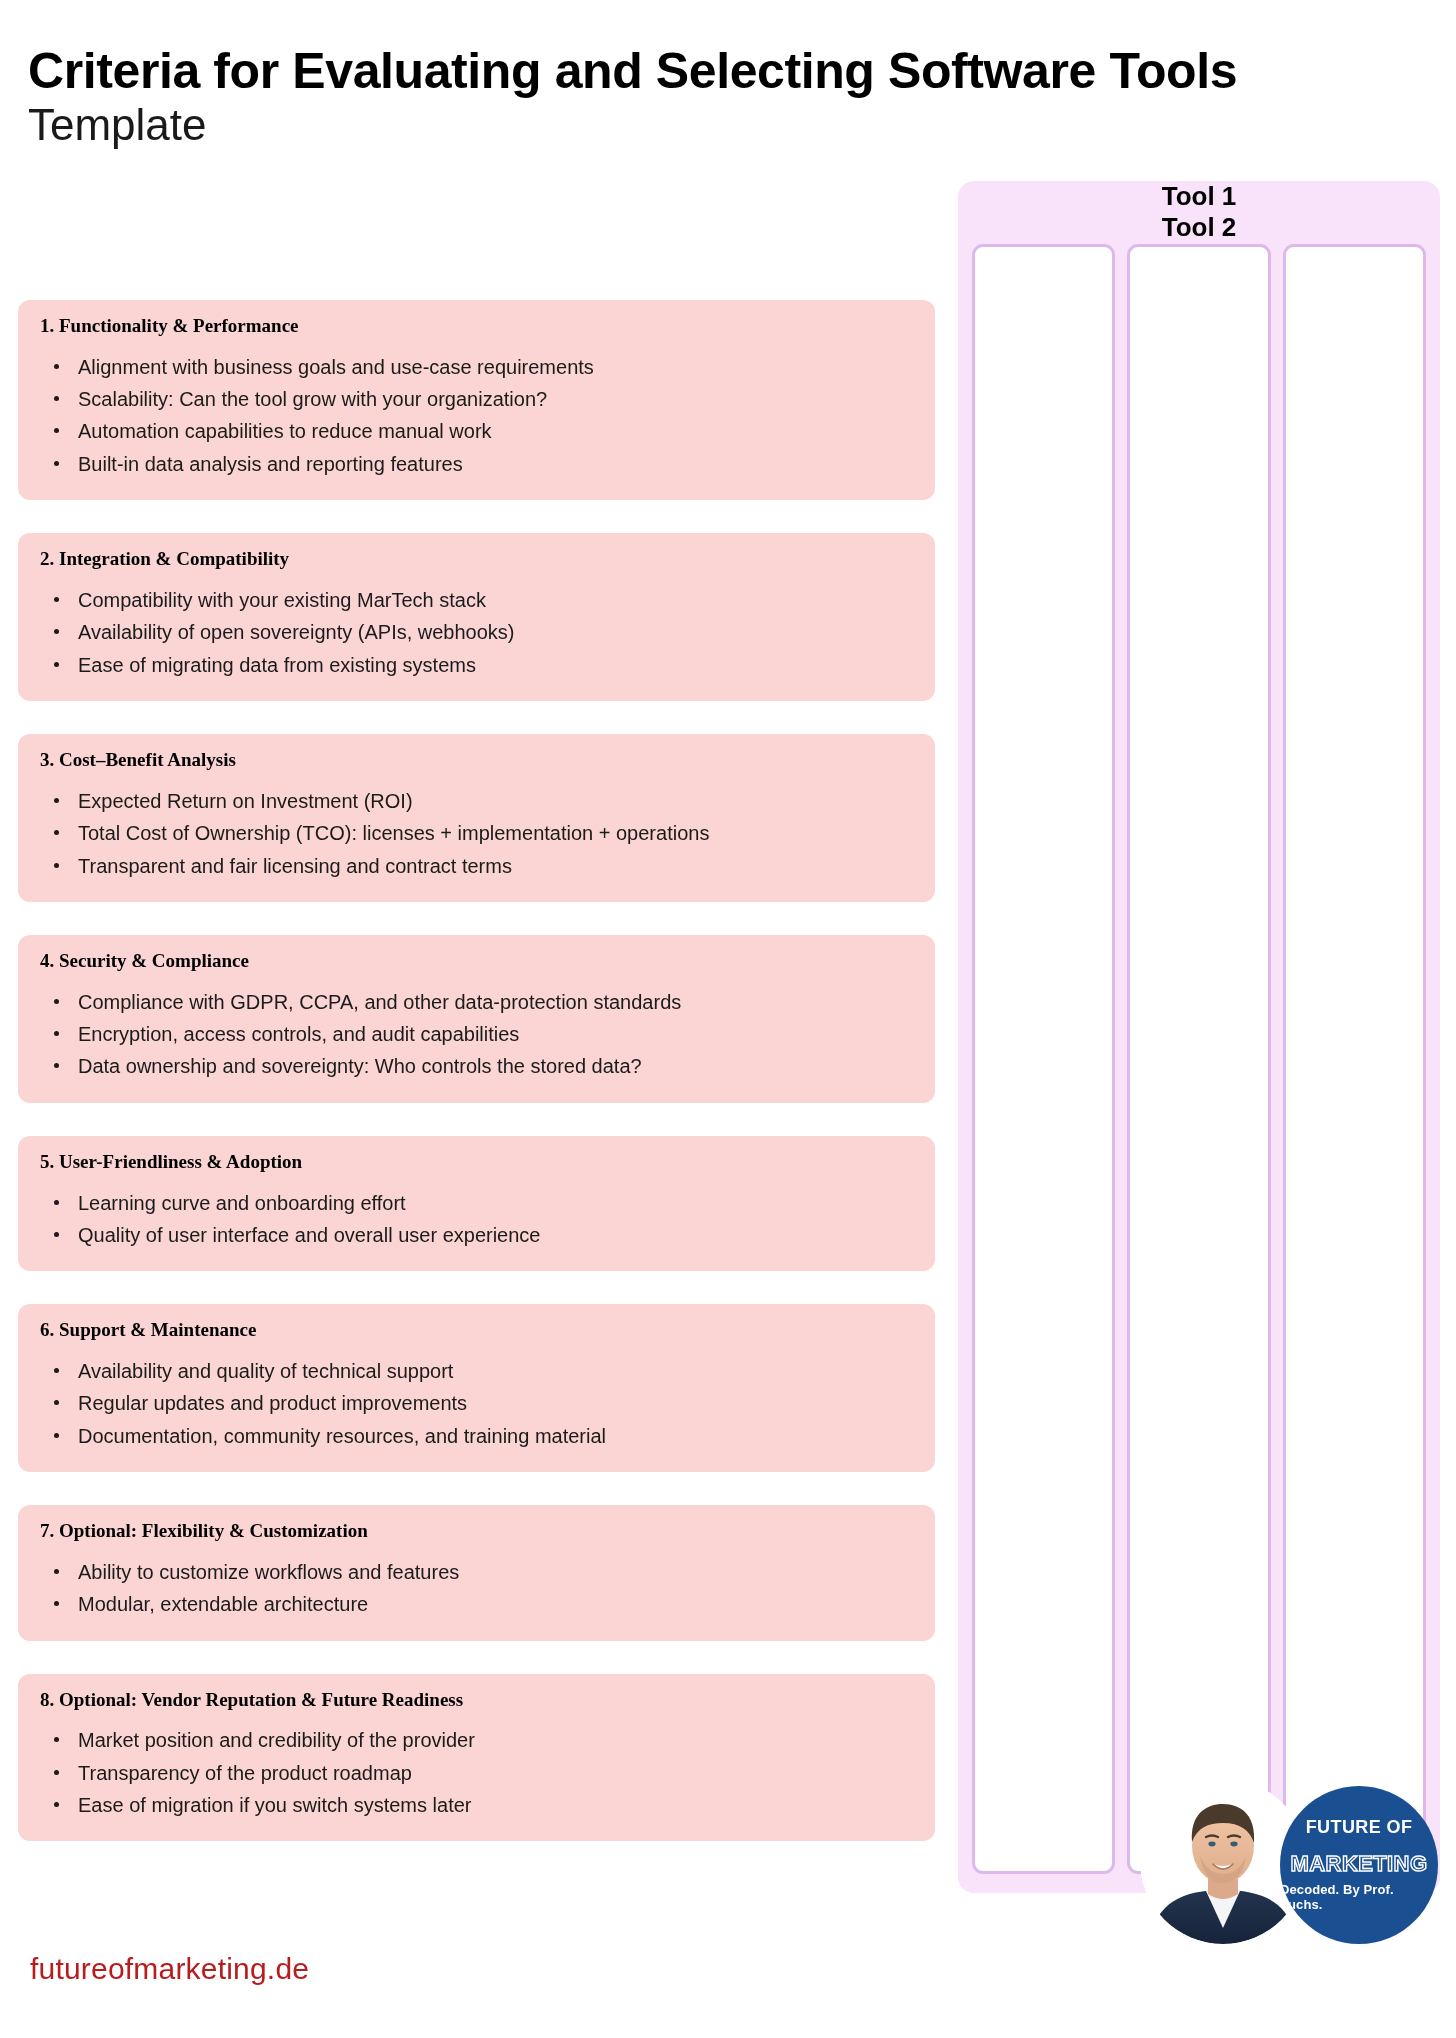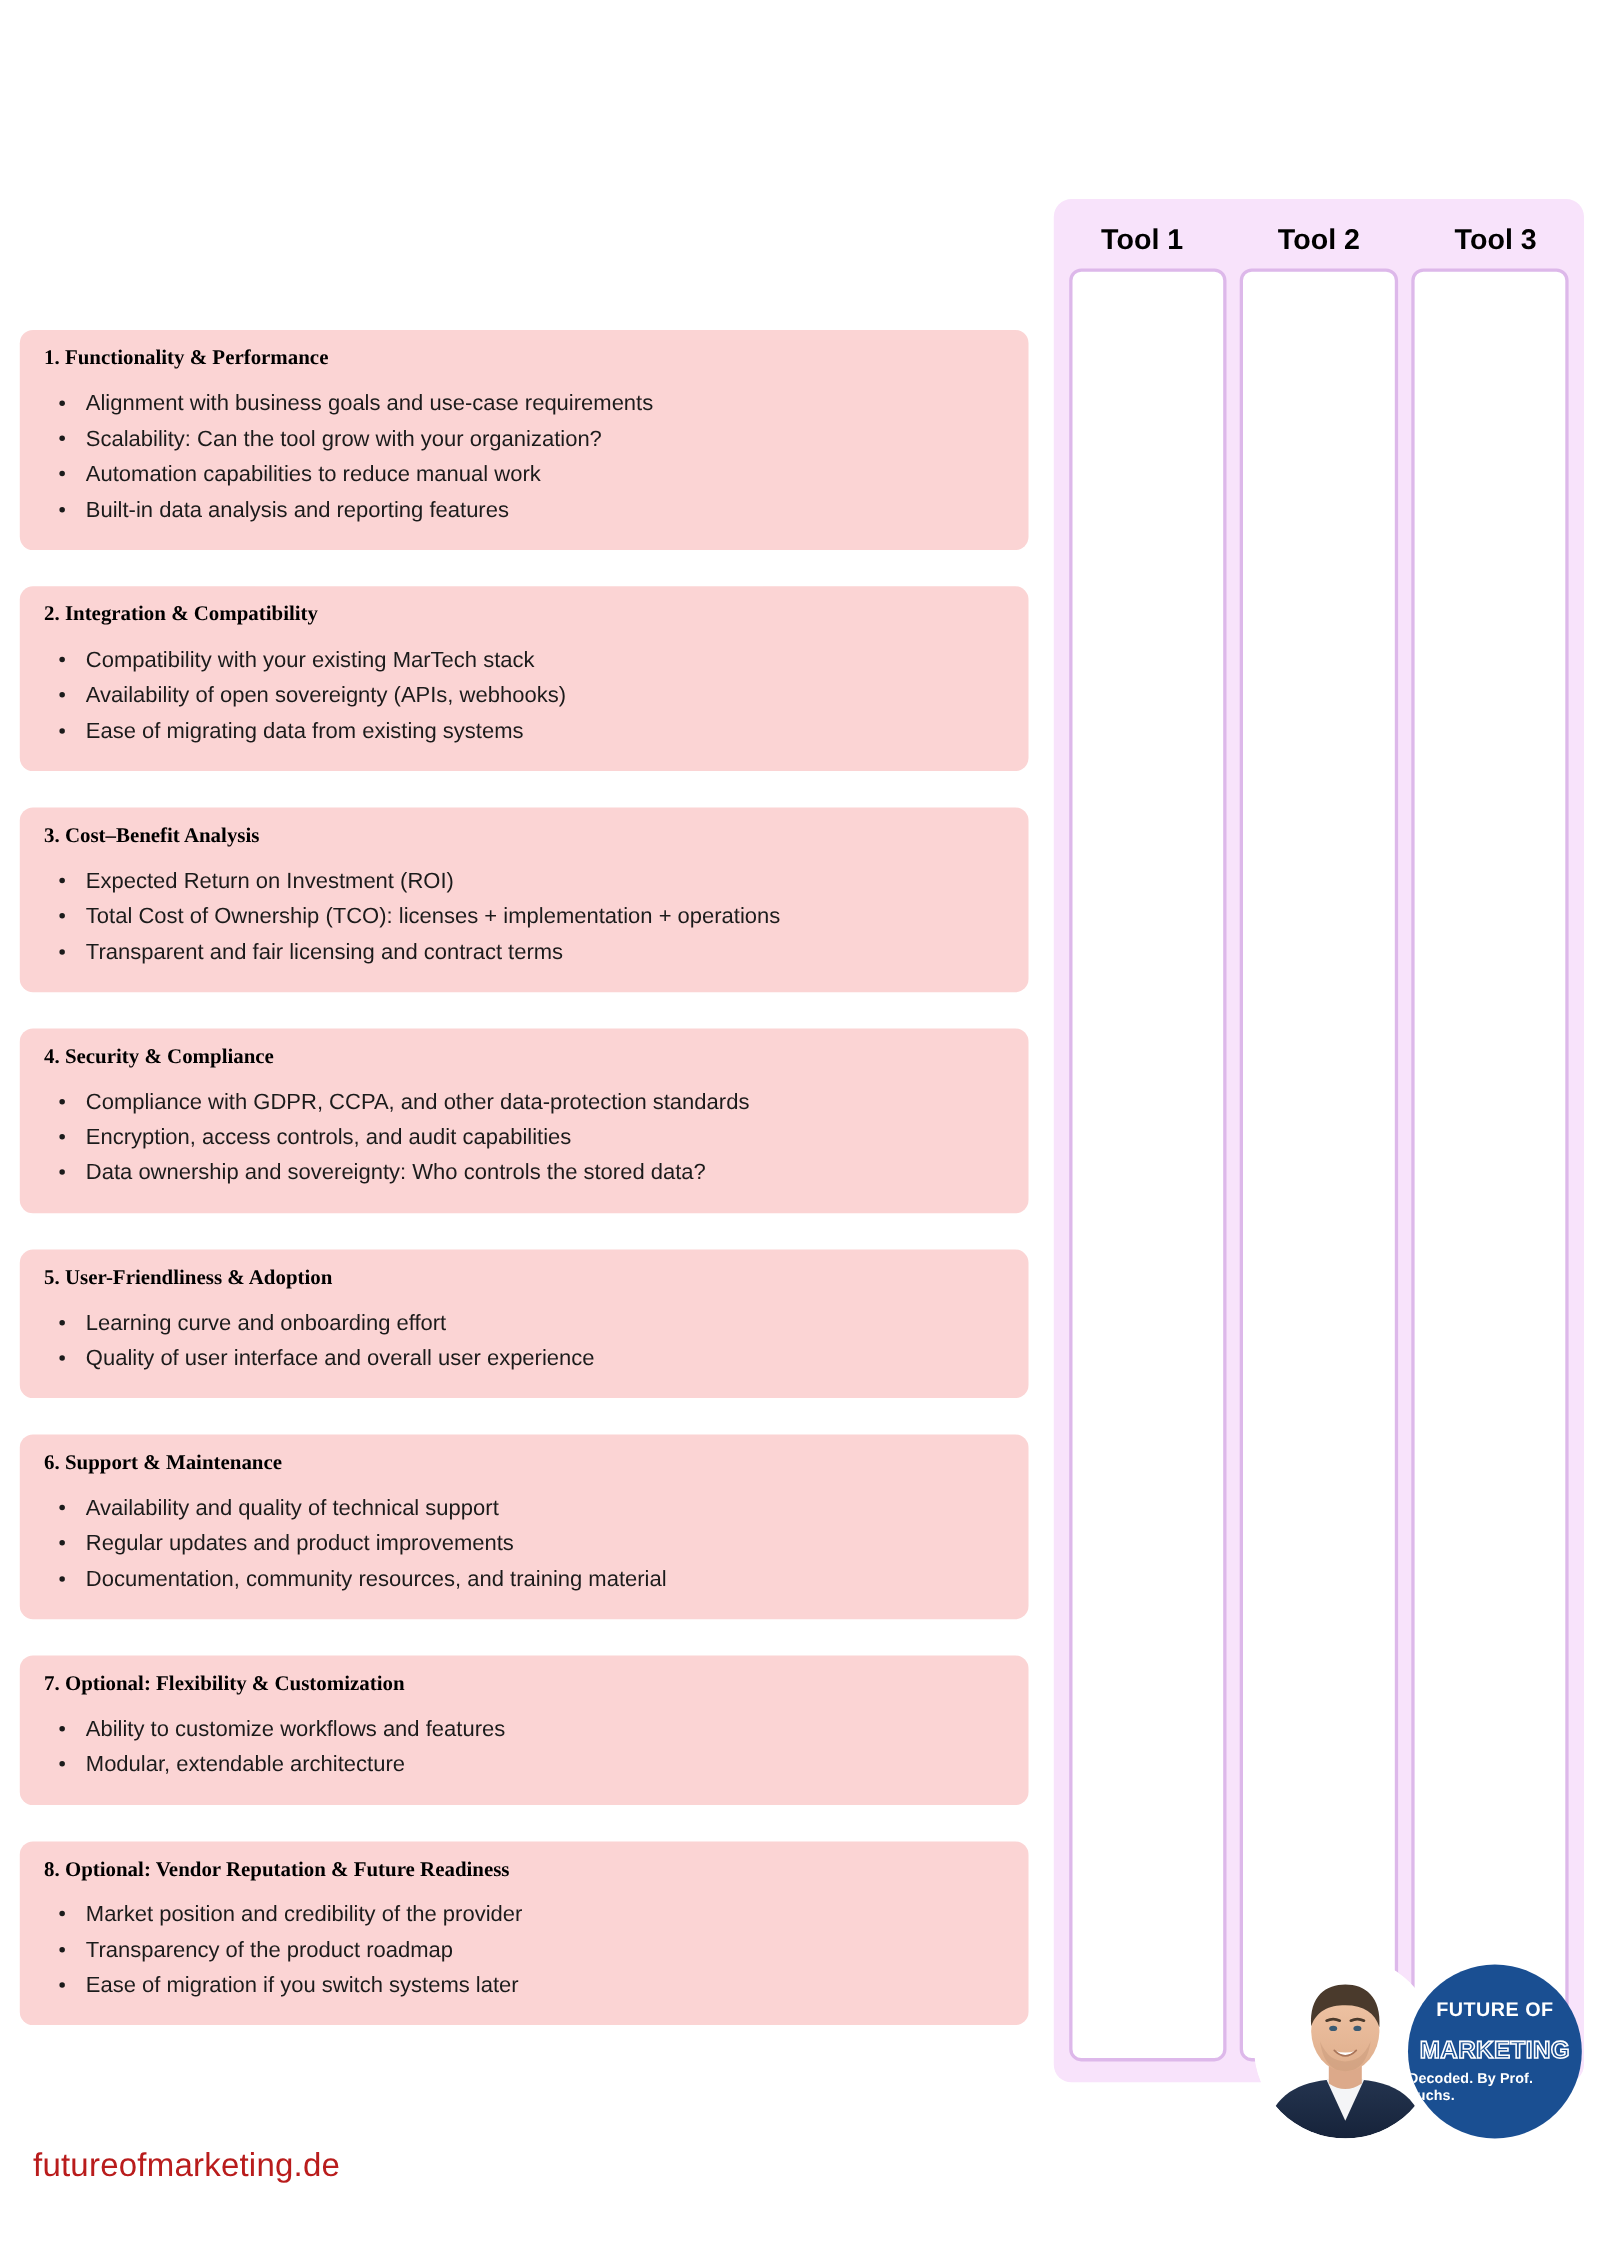--- a/index.html
+++ b/index.html
@@ -90,20 +90,21 @@
     height: 1712px;
     background: #f8e3fb;
     border-radius: 16px;
   }
   .tools-head {
     position: absolute;
     left: 0; top: 0;
     width: 482px;
     height: 72px;
     display: flex;
+    flex-direction: column;
   }
   .tool-head-cell {
     flex: 1 1 0;
     display: flex;
     align-items: center;
     justify-content: center;
     font-size: 26px;
     font-weight: bold;
     color: #000000;
   }
@@ -185,20 +186,24 @@
     color: #ffffff;
     letter-spacing: 0.1px;
     margin-top: 6px;
   }
 </style>
 </head>
 <body>
 
 <div class="page">
 
+  <div class="header">
+    <div class="title">Criteria for Evaluating and Selecting Software Tools</div>
+    <div class="subtitle">Template</div>
+  </div>
 
   <div class="criteria">
       <div class="section">
         <div class="section-title">1. Functionality &amp; Performance</div>
         <ul class="bullets">
           <li><span class="dot"></span><span>Alignment with business goals and use-case requirements</span></li>
           <li><span class="dot"></span><span>Scalability: Can the tool grow with your organization?</span></li>
           <li><span class="dot"></span><span>Automation capabilities to reduce manual work</span></li>
           <li><span class="dot"></span><span>Built-in data analysis and reporting features</span></li>
         </ul>

